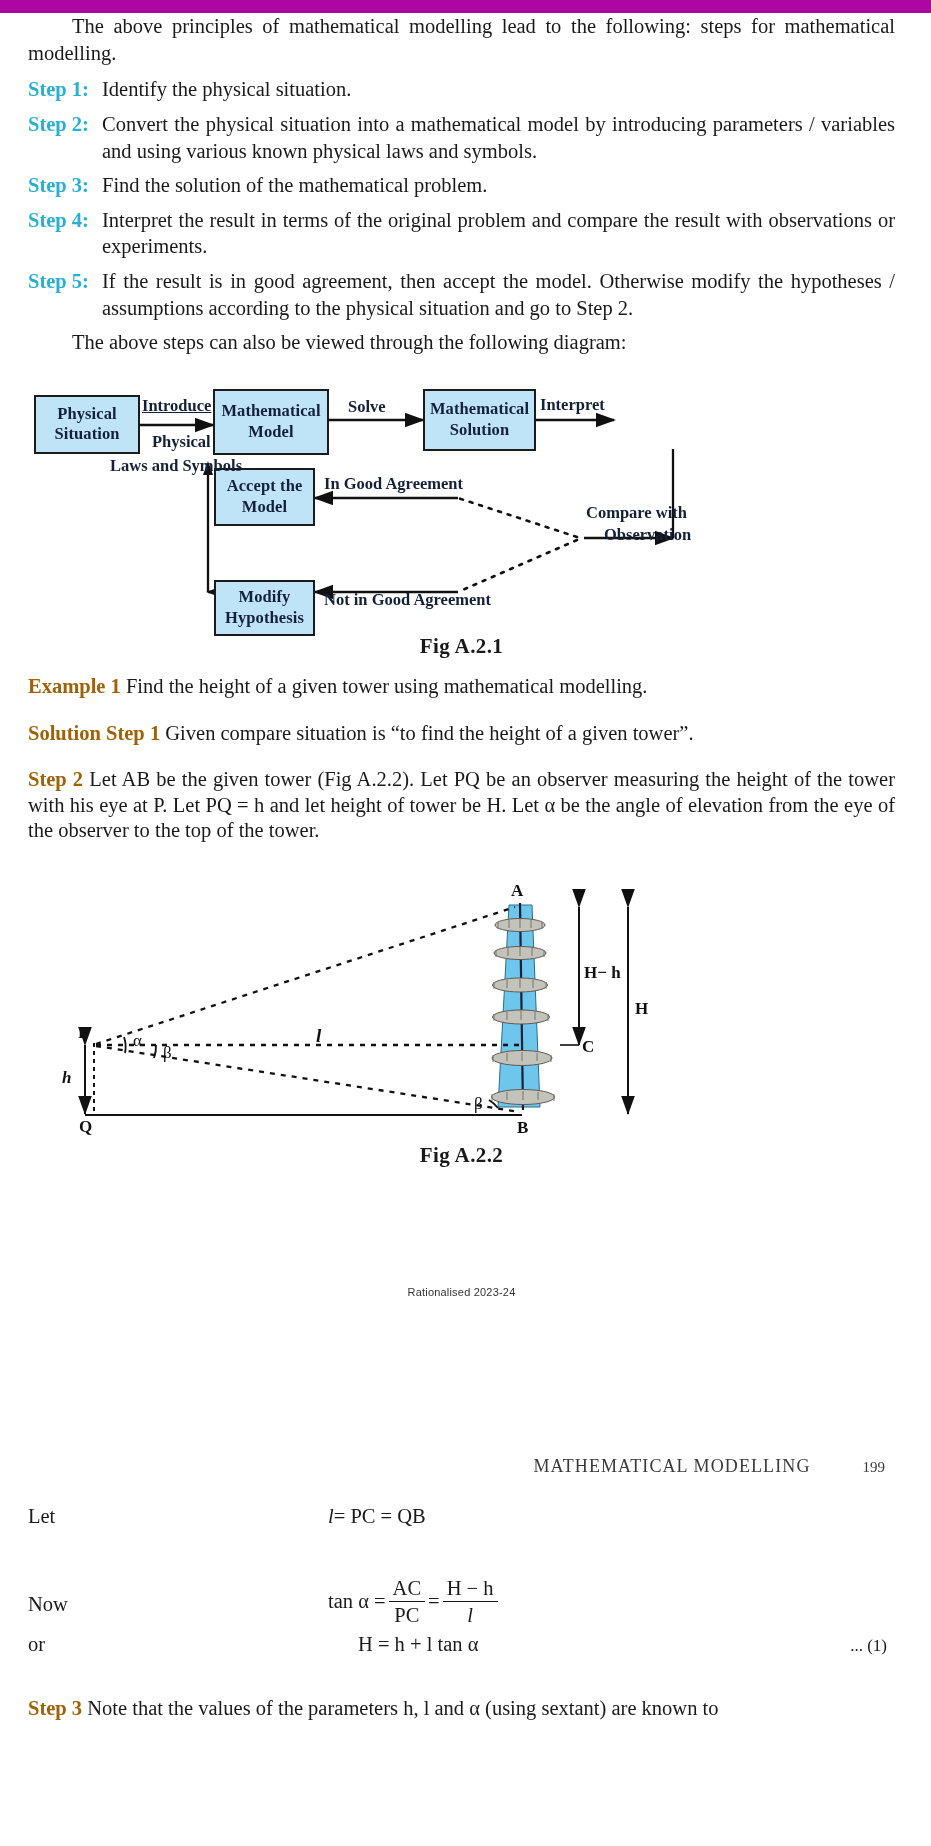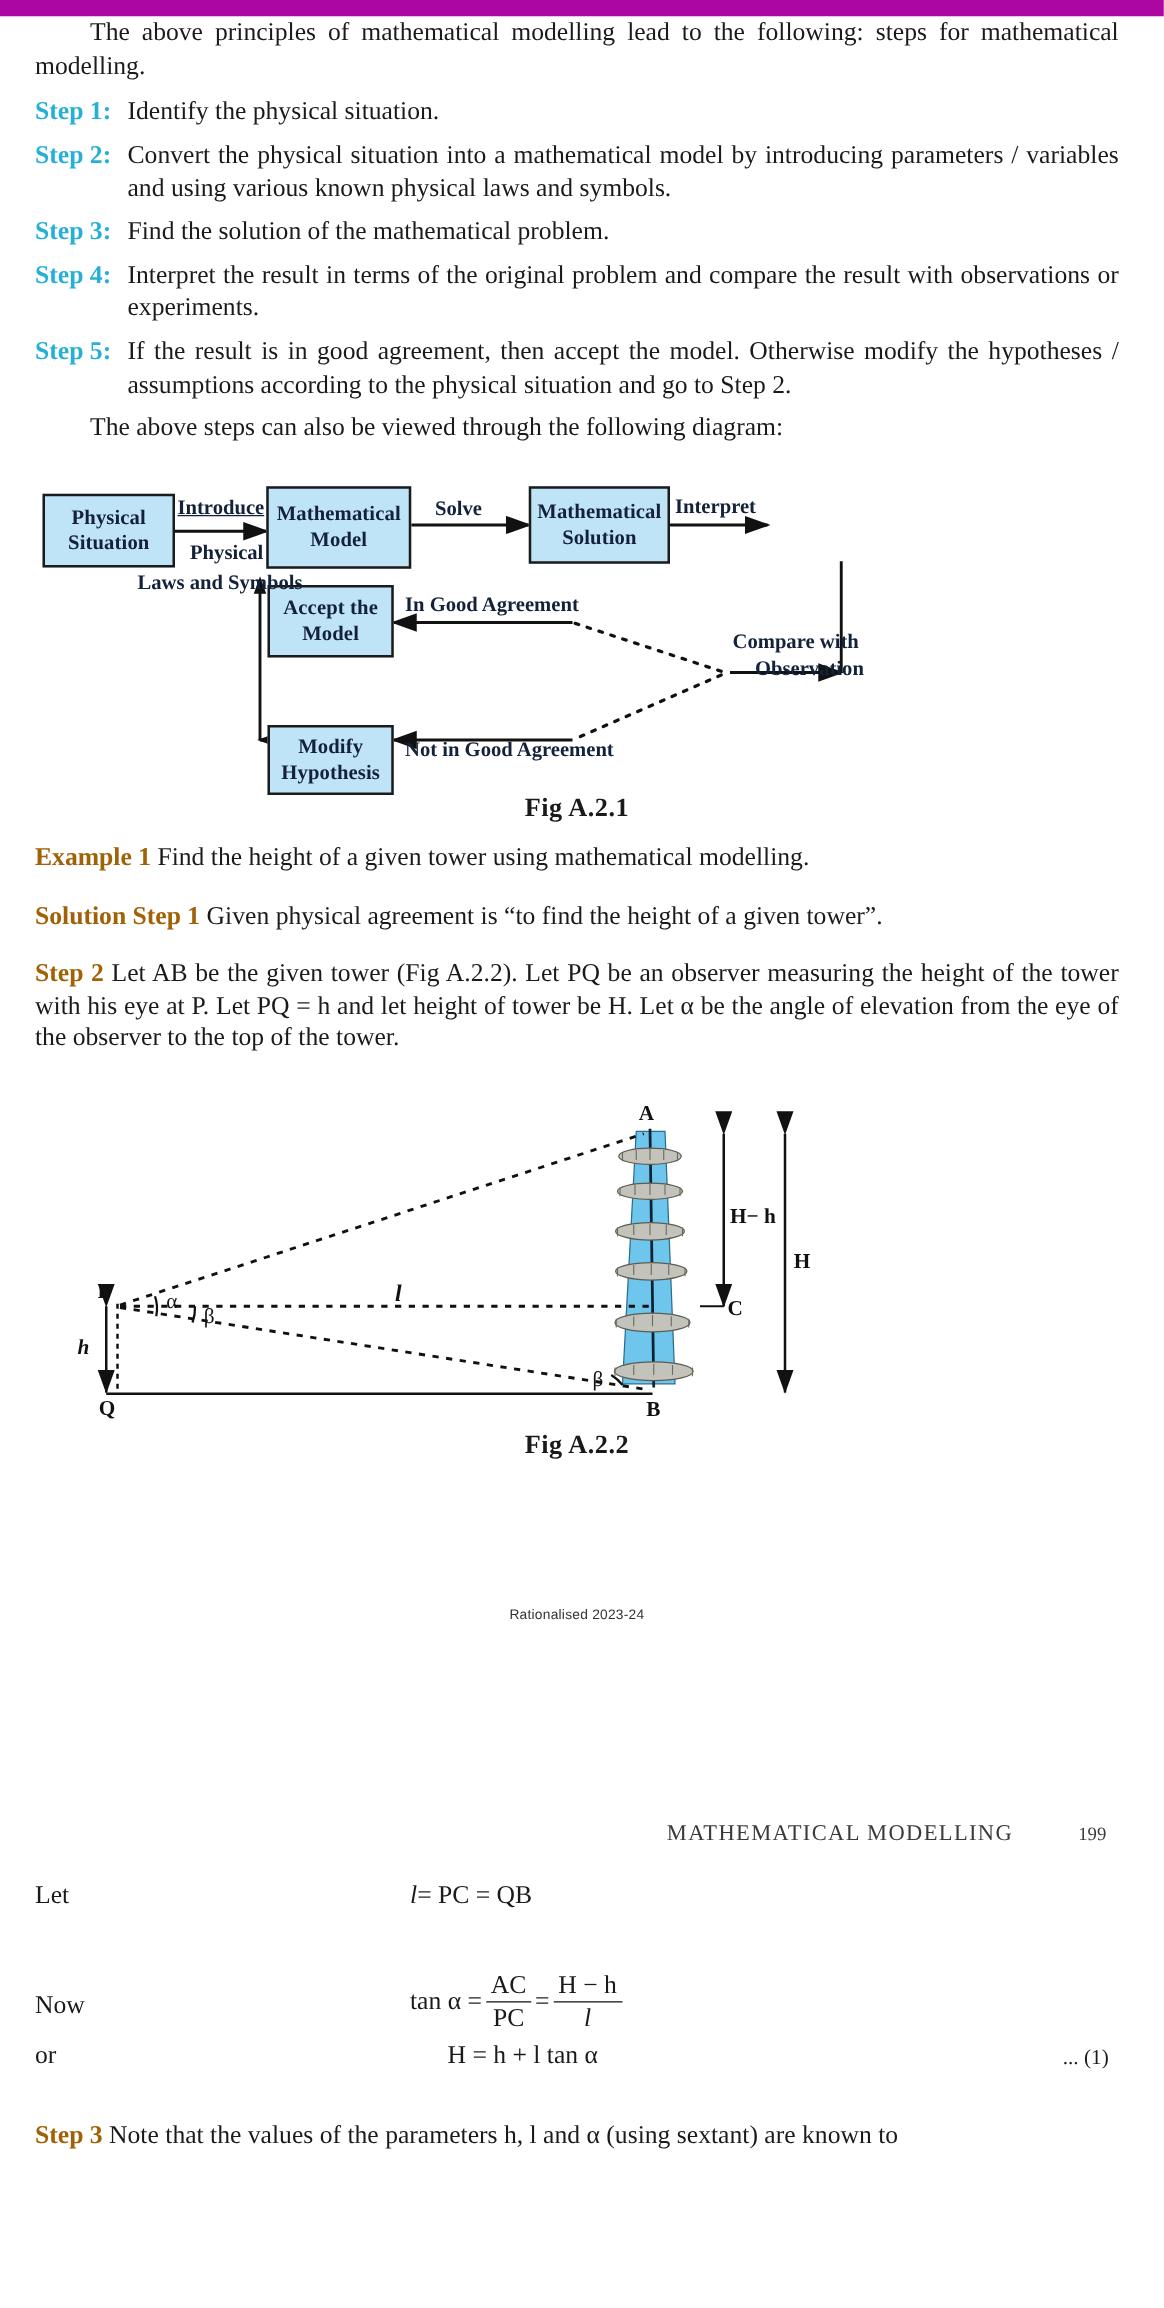--- a/index.html
+++ b/index.html
@@ -301,21 +301,21 @@
       <span class="flbl" style="left:296px;top:97px;">In Good Agreement</span>
       <span class="flbl" style="left:558px;top:126px;">Compare with</span>
       <span class="flbl" style="left:576px;top:148px;">Observation</span>
       <span class="flbl" style="left:296px;top:213px;">Not in Good Agreement</span>
     </div>
 
     <div class="figcap">Fig  A.2.1</div>
 
     <p class="exline"><span class="blue-b">Example 1</span><span> Find the height of a given tower using mathematical modelling.</span></p>
 
-    <p class="exline2"><span class="blue-b">Solution Step 1</span><span> Given physical agreement is “to find the height of a given tower”.</span></p>
+    <p class="exline2"><span class="blue-b">Solution Step 1</span><span> Given compare situation is “to find the height of a given tower”.</span></p>
 
     <p class="para-tight" style="margin-top:10px;"><span class="blue-b">Step 2</span><span> Let AB be the given tower (Fig A.2.2). Let PQ be an observer measuring the height of the tower with his eye at P. Let  PQ = h  and let height of tower be H. Let α be the angle of elevation from the eye of the observer to the top of the tower.</span></p>
 
     <div class="tower-wrap">
       <svg class="tower-svg" width="859" height="282" viewBox="0 0 859 282">
         <defs>
           <marker id="ta" markerWidth="10" markerHeight="10" refX="9" refY="3.4" orient="auto">
             <path d="M0,0 L9.5,3.4 L0,6.8 z" fill="#111"></path>
           </marker>
         </defs>

